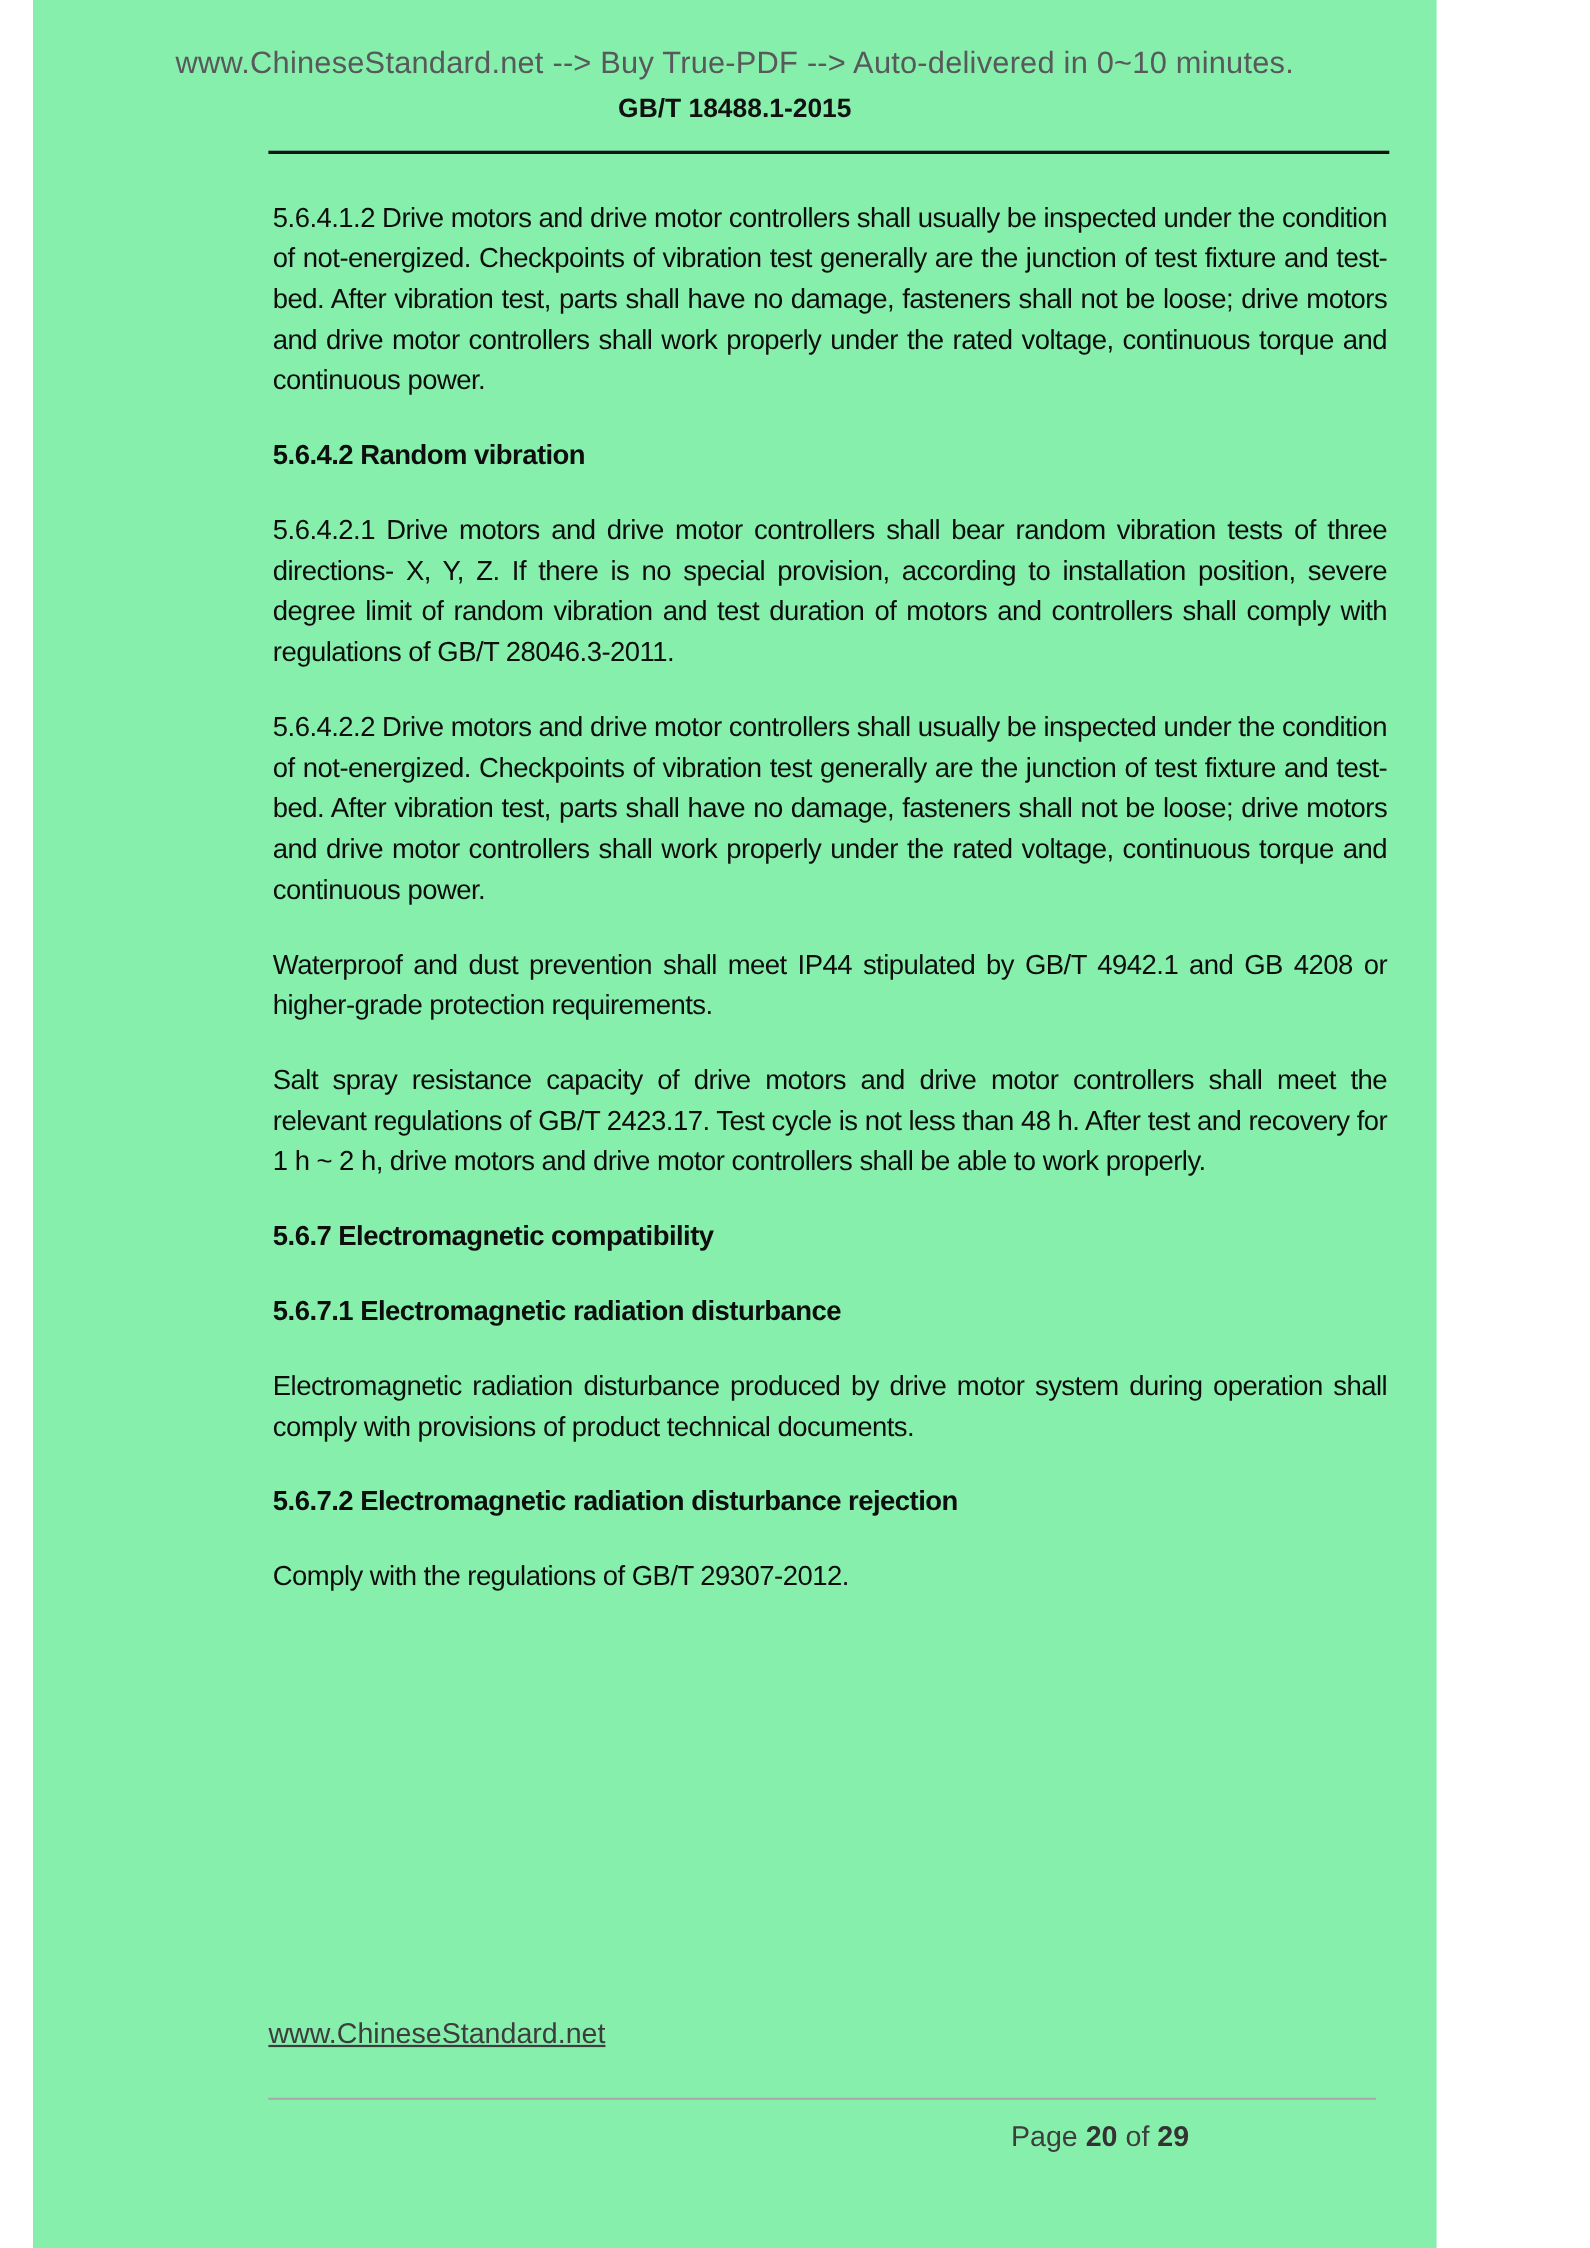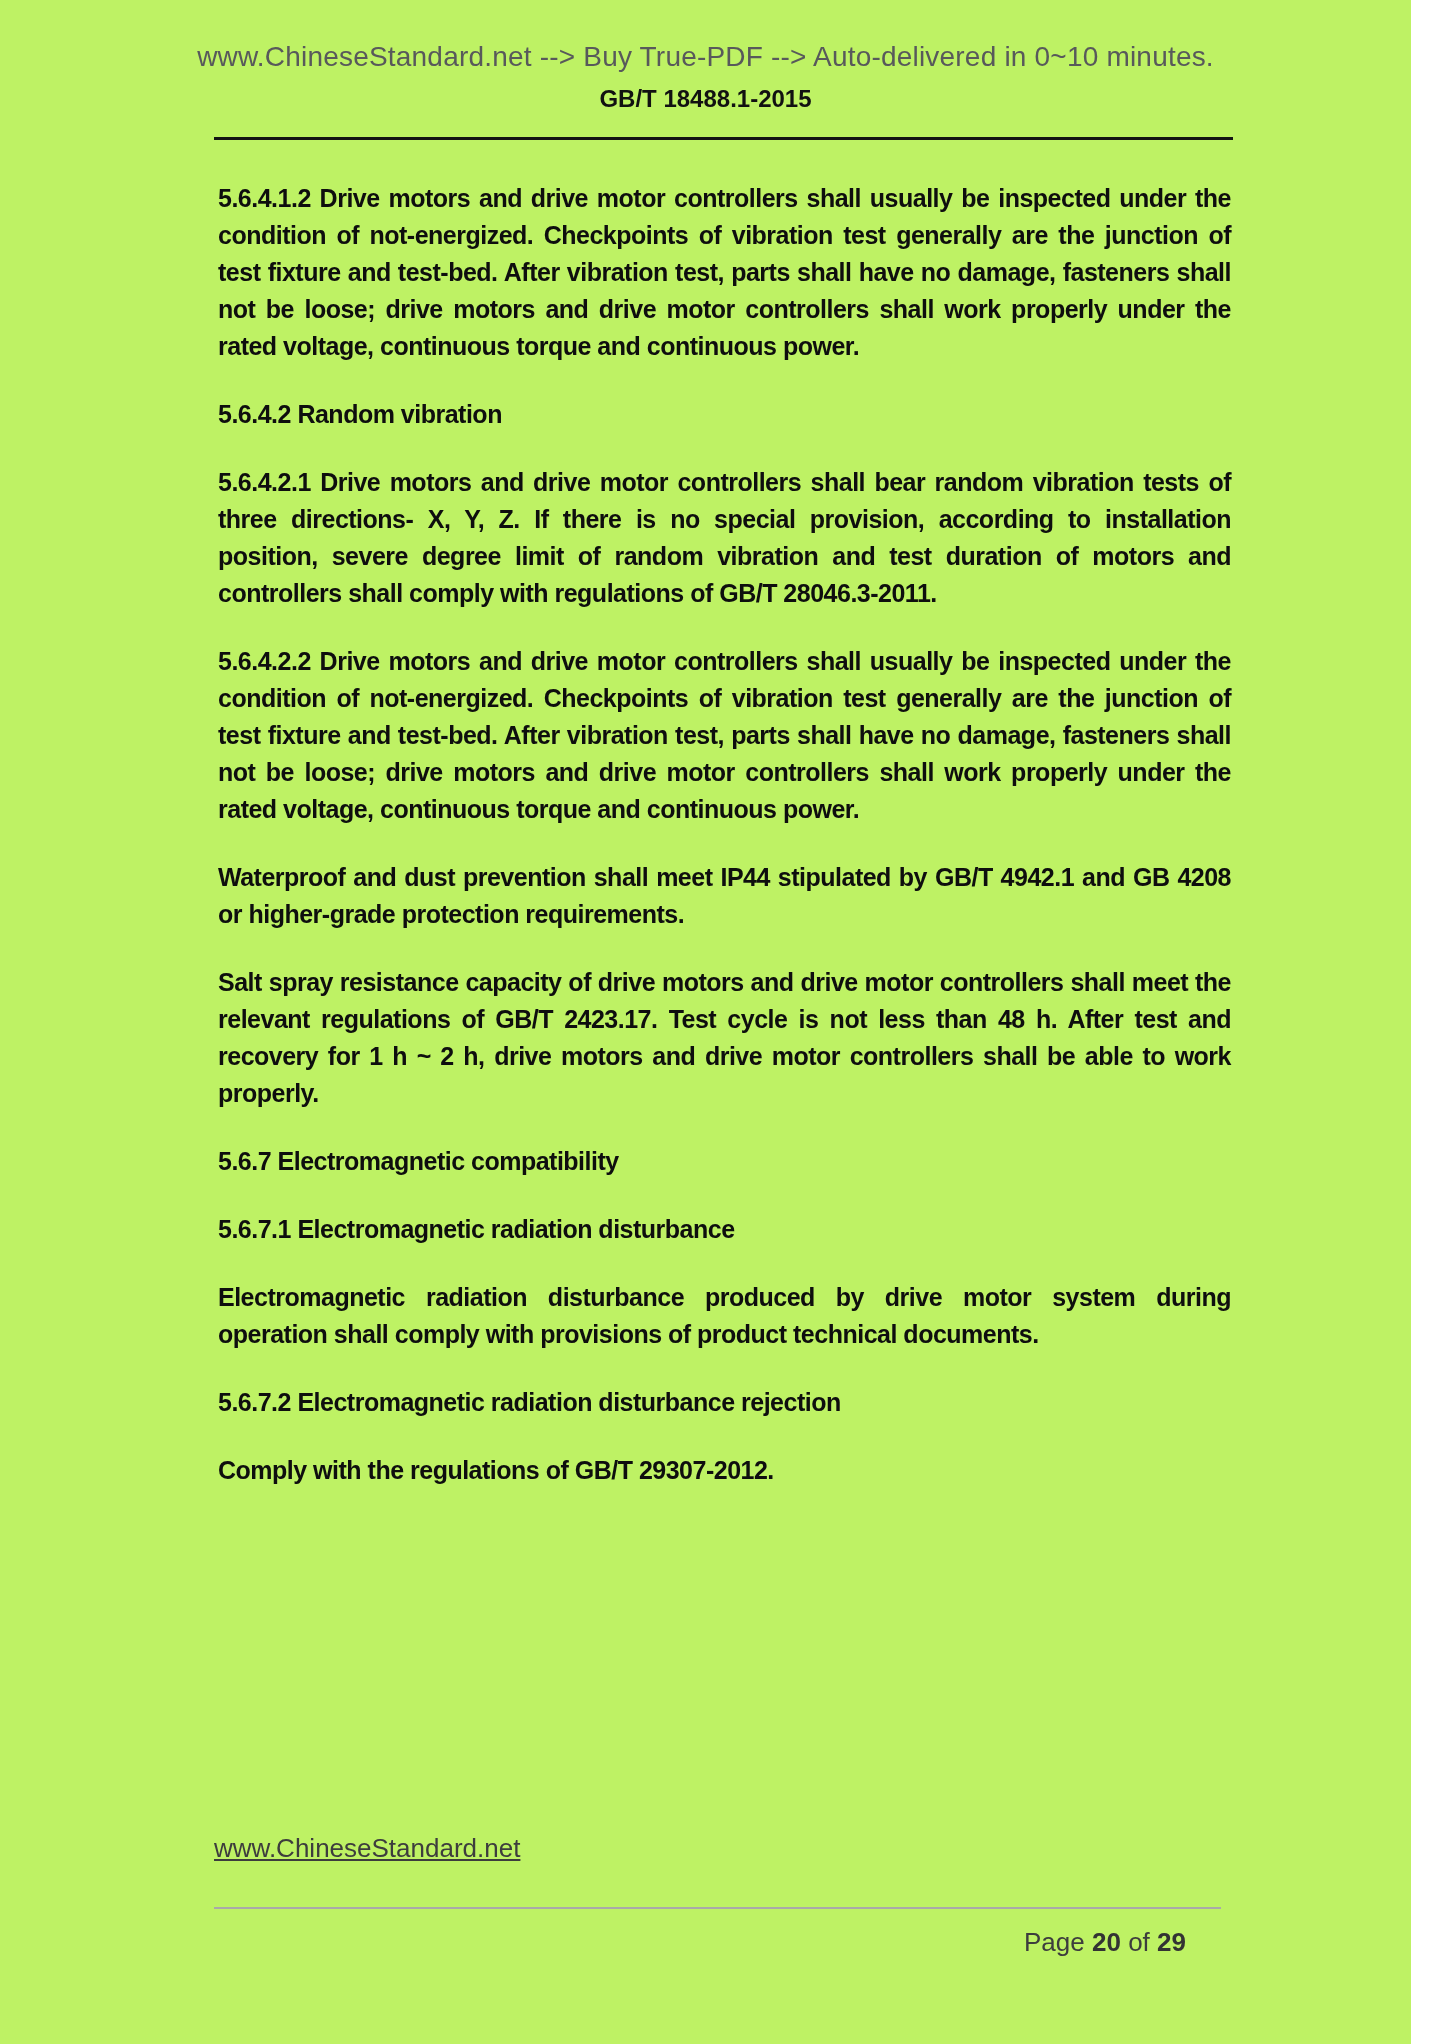--- a/index.html
+++ b/index.html
@@ -1,23 +1,24 @@
 <!DOCTYPE html>
 <html><head>
 <meta charset="utf-8">
 <style>
   html, body { margin: 0; padding: 0; background: #ffffff; }
   .page {
     position: relative;
-    width: 1411px;
+    width: 1276px;
     height: 2044px;
-    background: #bef264;
+    background: #86efac;
     font-family: "Liberation Sans", sans-serif;
     color: #0e0e0e;
     overflow: hidden;
+    margin-left: 30px;
   }
   .header-promo {
     position: absolute;
     top: 40px; left: 0; width: 100%;
     text-align: center;
     font-size: 28px;
     line-height: 34px;
     color: #58595b;
     letter-spacing: 0.2px;
     white-space: nowrap;
@@ -43,21 +44,20 @@
     width: 1013px;
     font-size: 25px;
     line-height: 37px;
     letter-spacing: -0.5px;
     color: #0e0e0e;
   }
   .doc-body .para {
     margin: 0 0 31px 0;
     text-align: justify;
     text-justify: inter-word;
-    font-weight: bold;
   }
   .doc-body .heading {
     margin: 0 0 31px 0;
     font-weight: 700;
     text-align: left;
   }
   .footer-rule {
     position: absolute;
     top: 1907px; left: 214px;
     width: 1007px; height: 2px;

